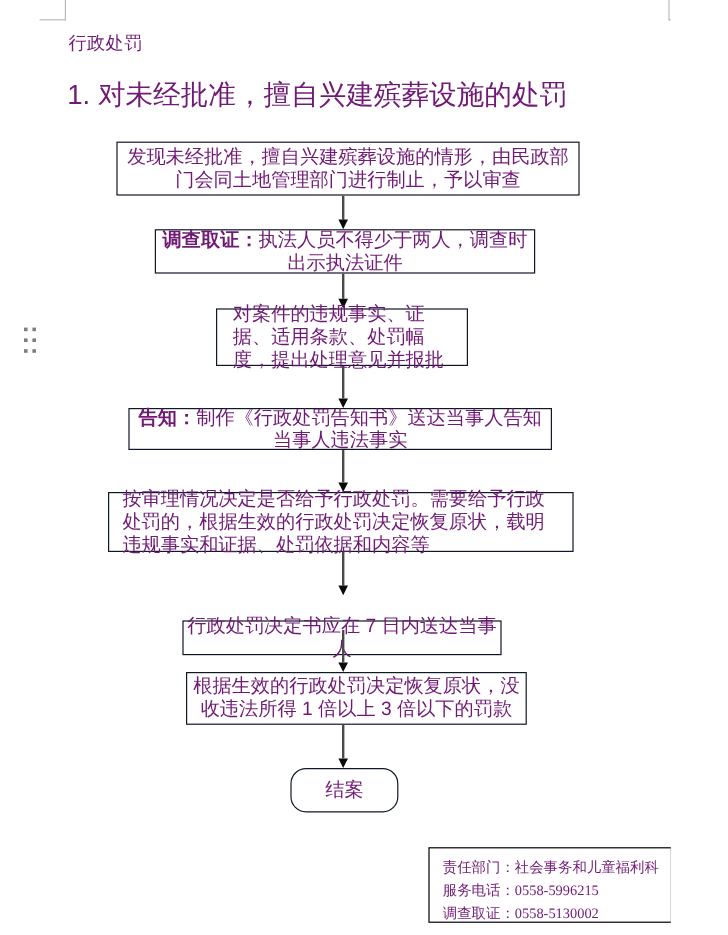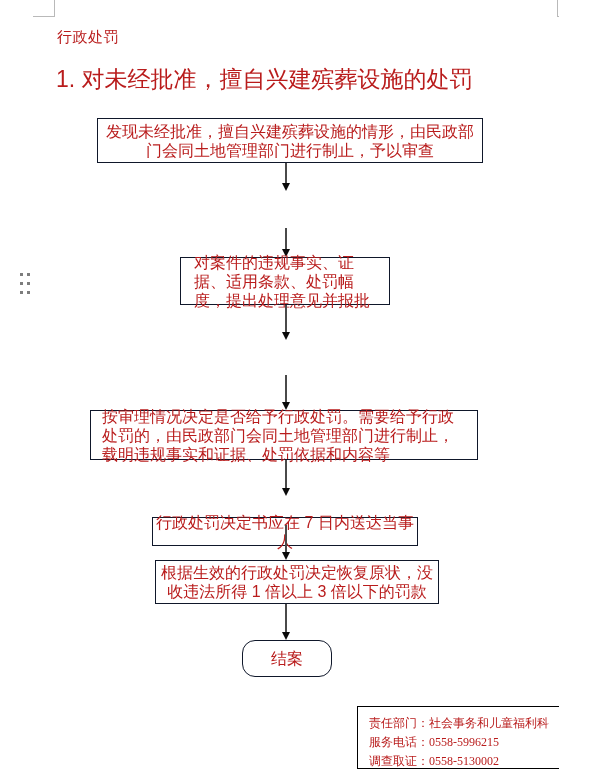--- a/index.html
+++ b/index.html
@@ -1,21 +1,21 @@
 <!DOCTYPE html>
 <html><head>
 <meta charset="utf-8">
 <style>
   html,body{margin:0;padding:0;background:#fff;}
   .page{
     position:relative;
     width:559px;height:779px;
     background:#ffffff;
     font-family:"Liberation Sans","DejaVu Sans",sans-serif;
-    color:#b91c1c;
+    color:#701a75;
     overflow:hidden;
   }
   
   .corner{position:absolute;top:0;width:21px;height:16px;}
   .corner-tl{left:33px;border-right:1px solid #b9b9b9;border-bottom:1px solid #b9b9b9;}
   .corner-tr{left:557px;border-left:1px solid #b9b9b9;border-bottom:1px solid #b9b9b9;}
 
   .doc-title{position:absolute;left:57px;top:27px;font-size:15px;line-height:19px;letter-spacing:0.5px;}
   .doc-heading{position:absolute;left:56px;top:68px;font-size:23px;line-height:22px;}
 
@@ -100,43 +100,49 @@
 
   <div class="flow-box box1">
     <span>发现未经批准，擅自兴建殡葬设施的情形，由民政部门会同土地管理部门进行制止，予以审查</span>
   </div>
 
   <div class="arrow a1">
       <span class="line"></span>
       <span class="head"></span>
     </div>
 
+  <div class="flow-box box2">
+    <span><span class="b">调查取证：</span><span>执法人员不得少于两人，调查时出示执法证件</span></span>
+  </div>
 
   <div class="arrow a2">
       <span class="line"></span>
       <span class="head"></span>
     </div>
 
   <div class="flow-box box3 align-left">
     <span>对案件的违规事实、证据、适用条款、处罚幅度，提出处理意见并报批</span>
   </div>
 
   <div class="arrow a3">
       <span class="line"></span>
       <span class="head"></span>
     </div>
 
+  <div class="flow-box box4">
+    <span><span class="b">告知：</span><span>制作《行政处罚告知书》送达当事人告知当事人违法事实</span></span>
+  </div>
 
   <div class="arrow a4">
       <span class="line"></span>
       <span class="head"></span>
     </div>
 
   <div class="flow-box box5 align-left">
-    <span>按审理情况决定是否给予行政处罚。需要给予行政处罚的，由民政部门会同土地管理部门进行制止，载明违规事实和证据、处罚依据和内容等</span>
+    <span>按审理情况决定是否给予行政处罚。需要给予行政处罚的，根据生效的行政处罚决定恢复原状，载明违规事实和证据、处罚依据和内容等</span>
   </div>
 
   <div class="arrow a5">
       <span class="line"></span>
       <span class="head"></span>
     </div>
 
   <div class="flow-box box6">
     <span>行政处罚决定书应在 7 日内送达当事人</span>
   </div>

